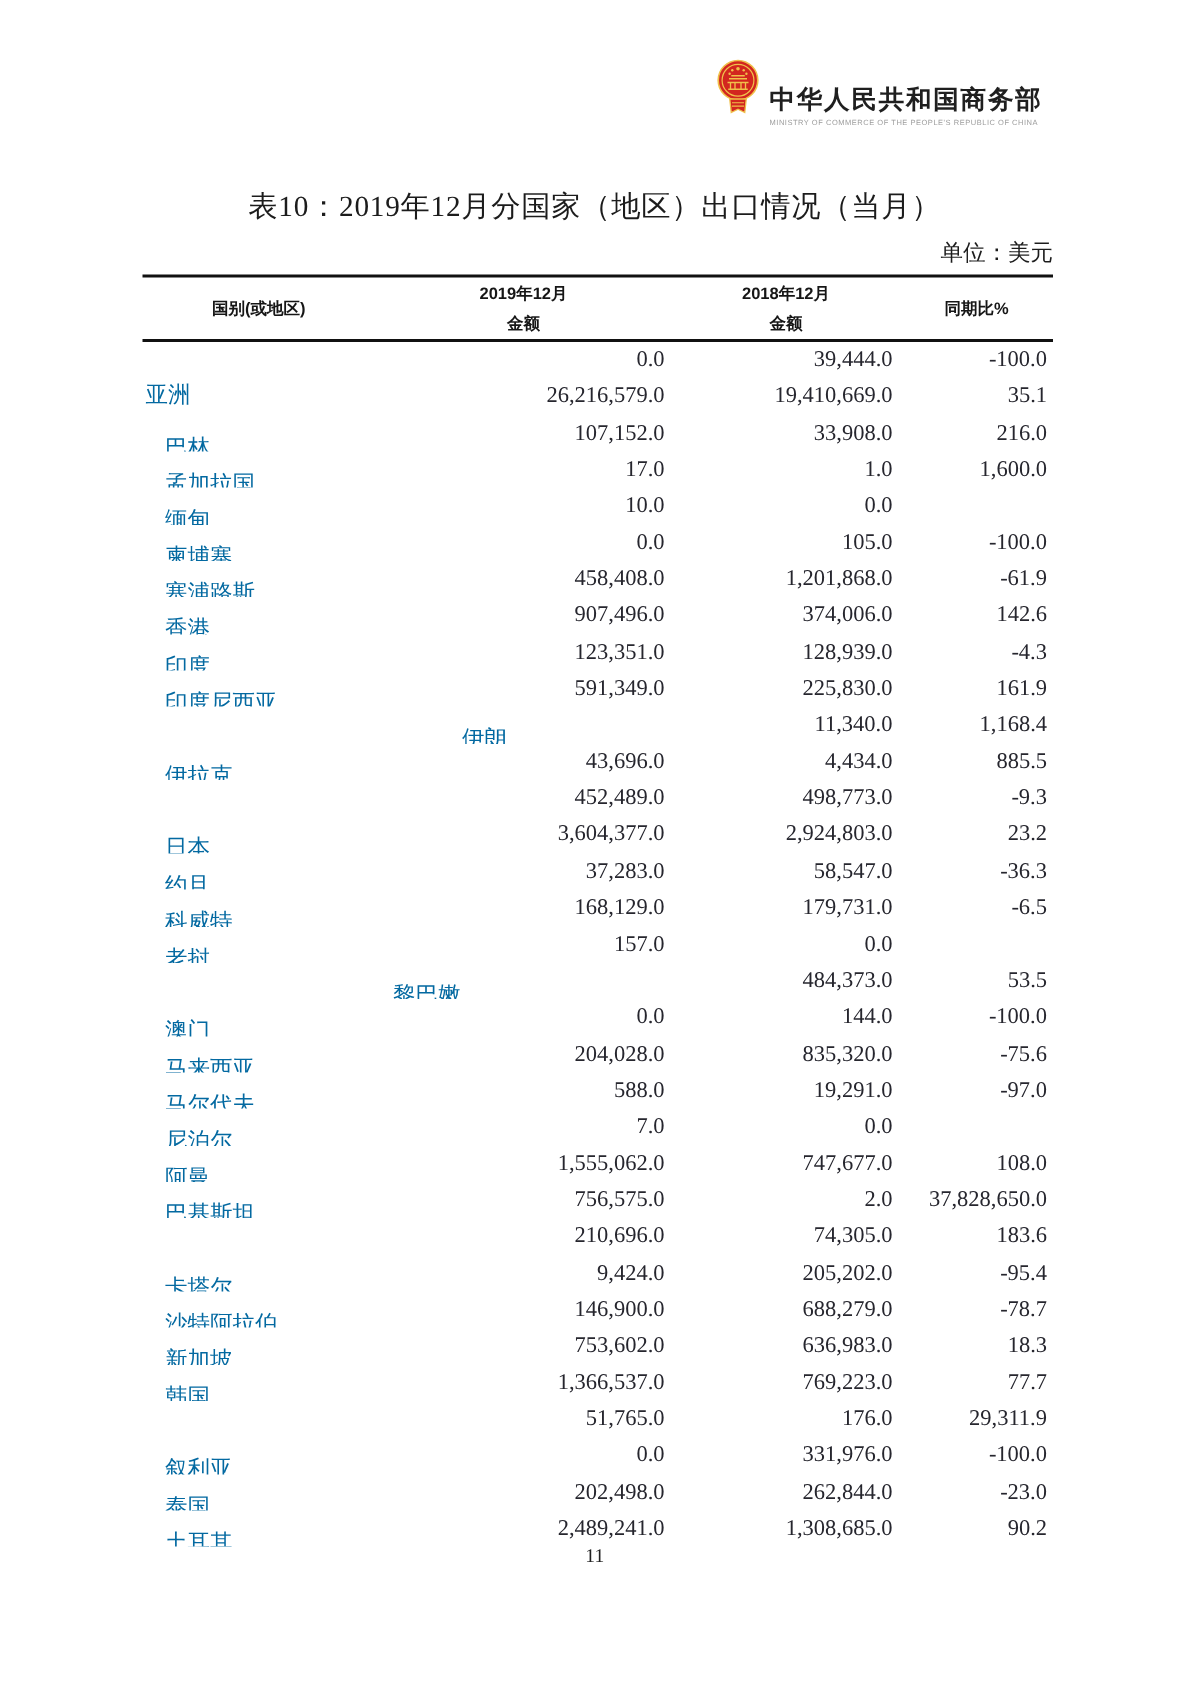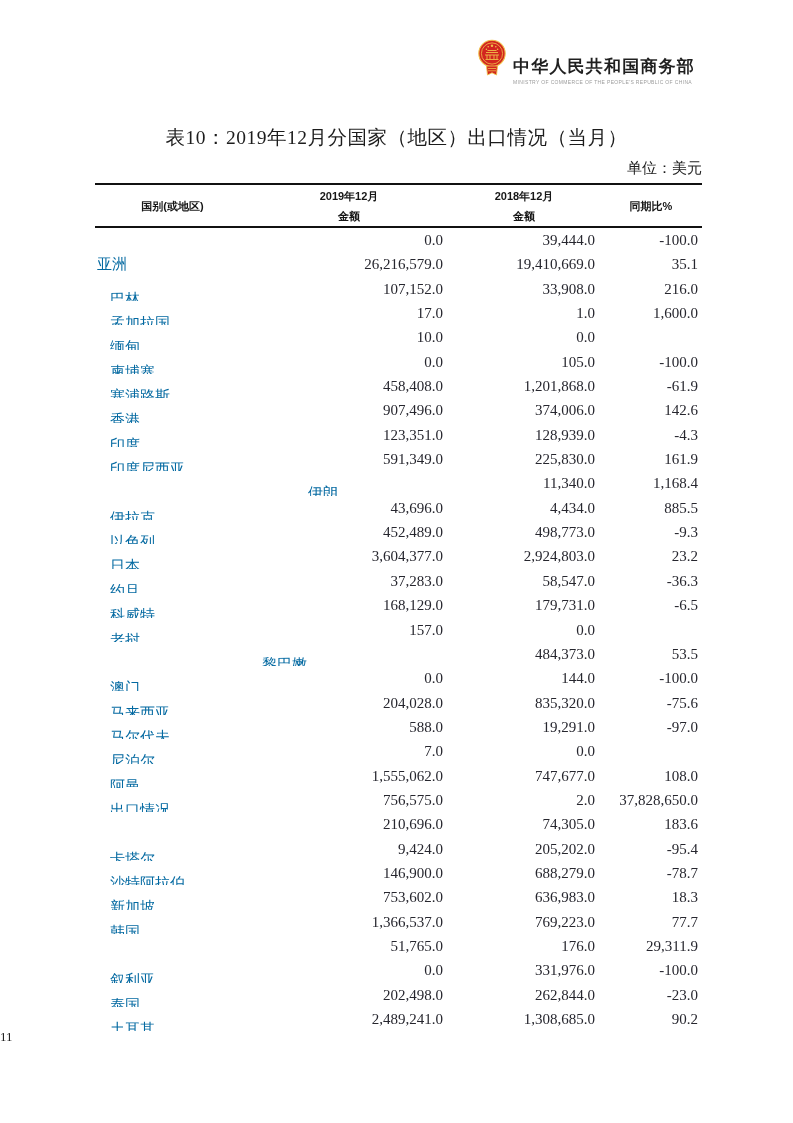--- a/index.html
+++ b/index.html
@@ -133,20 +133,21 @@
   }
   .c.num.n2 { flex: 0 0 198px; }
   .c.num.n3 { flex: 0 0 152px; }
   .c.num.n4 { flex: 0 0 102px; padding-right: 4px; }
 
   .page-number {
     position: absolute;
     left: 0;
     right: 0;
     top: 1029px;
+    text-align: center;
     font-size: 13px;
     color: #222;
   }
 </style>
 </head>
 <body>
 
 <div class="page">
 
   <header class="moc-header">
@@ -257,21 +258,20 @@
           <div class="c num n3">11,340.0</div>
           <div class="c num n4">1,168.4</div>
         </div>
         <div class="trow">
           <div class="c name ind">伊拉克</div>
           <div class="c num n2">43,696.0</div>
           <div class="c num n3">4,434.0</div>
           <div class="c num n4">885.5</div>
         </div>
         <div class="trow">
-          <div class="c name ind">以色列</div>
           <div class="c num n2">452,489.0</div>
           <div class="c num n3">498,773.0</div>
           <div class="c num n4">-9.3</div>
         </div>
         <div class="trow">
           <div class="c name ind">日本</div>
           <div class="c num n2">3,604,377.0</div>
           <div class="c num n3">2,924,803.0</div>
           <div class="c num n4">23.2</div>
         </div>
@@ -322,21 +322,21 @@
           <div class="c num n3">0.0</div>
           <div class="c num n4"></div>
         </div>
         <div class="trow">
           <div class="c name ind">阿曼</div>
           <div class="c num n2">1,555,062.0</div>
           <div class="c num n3">747,677.0</div>
           <div class="c num n4">108.0</div>
         </div>
         <div class="trow">
-          <div class="c name ind">出口情况</div>
+          <div class="c name ind">巴基斯坦</div>
           <div class="c num n2">756,575.0</div>
           <div class="c num n3">2.0</div>
           <div class="c num n4">37,828,650.0</div>
         </div>
         <div class="trow">
           <div class="c num n2">210,696.0</div>
           <div class="c num n3">74,305.0</div>
           <div class="c num n4">183.6</div>
         </div>
         <div class="trow">

